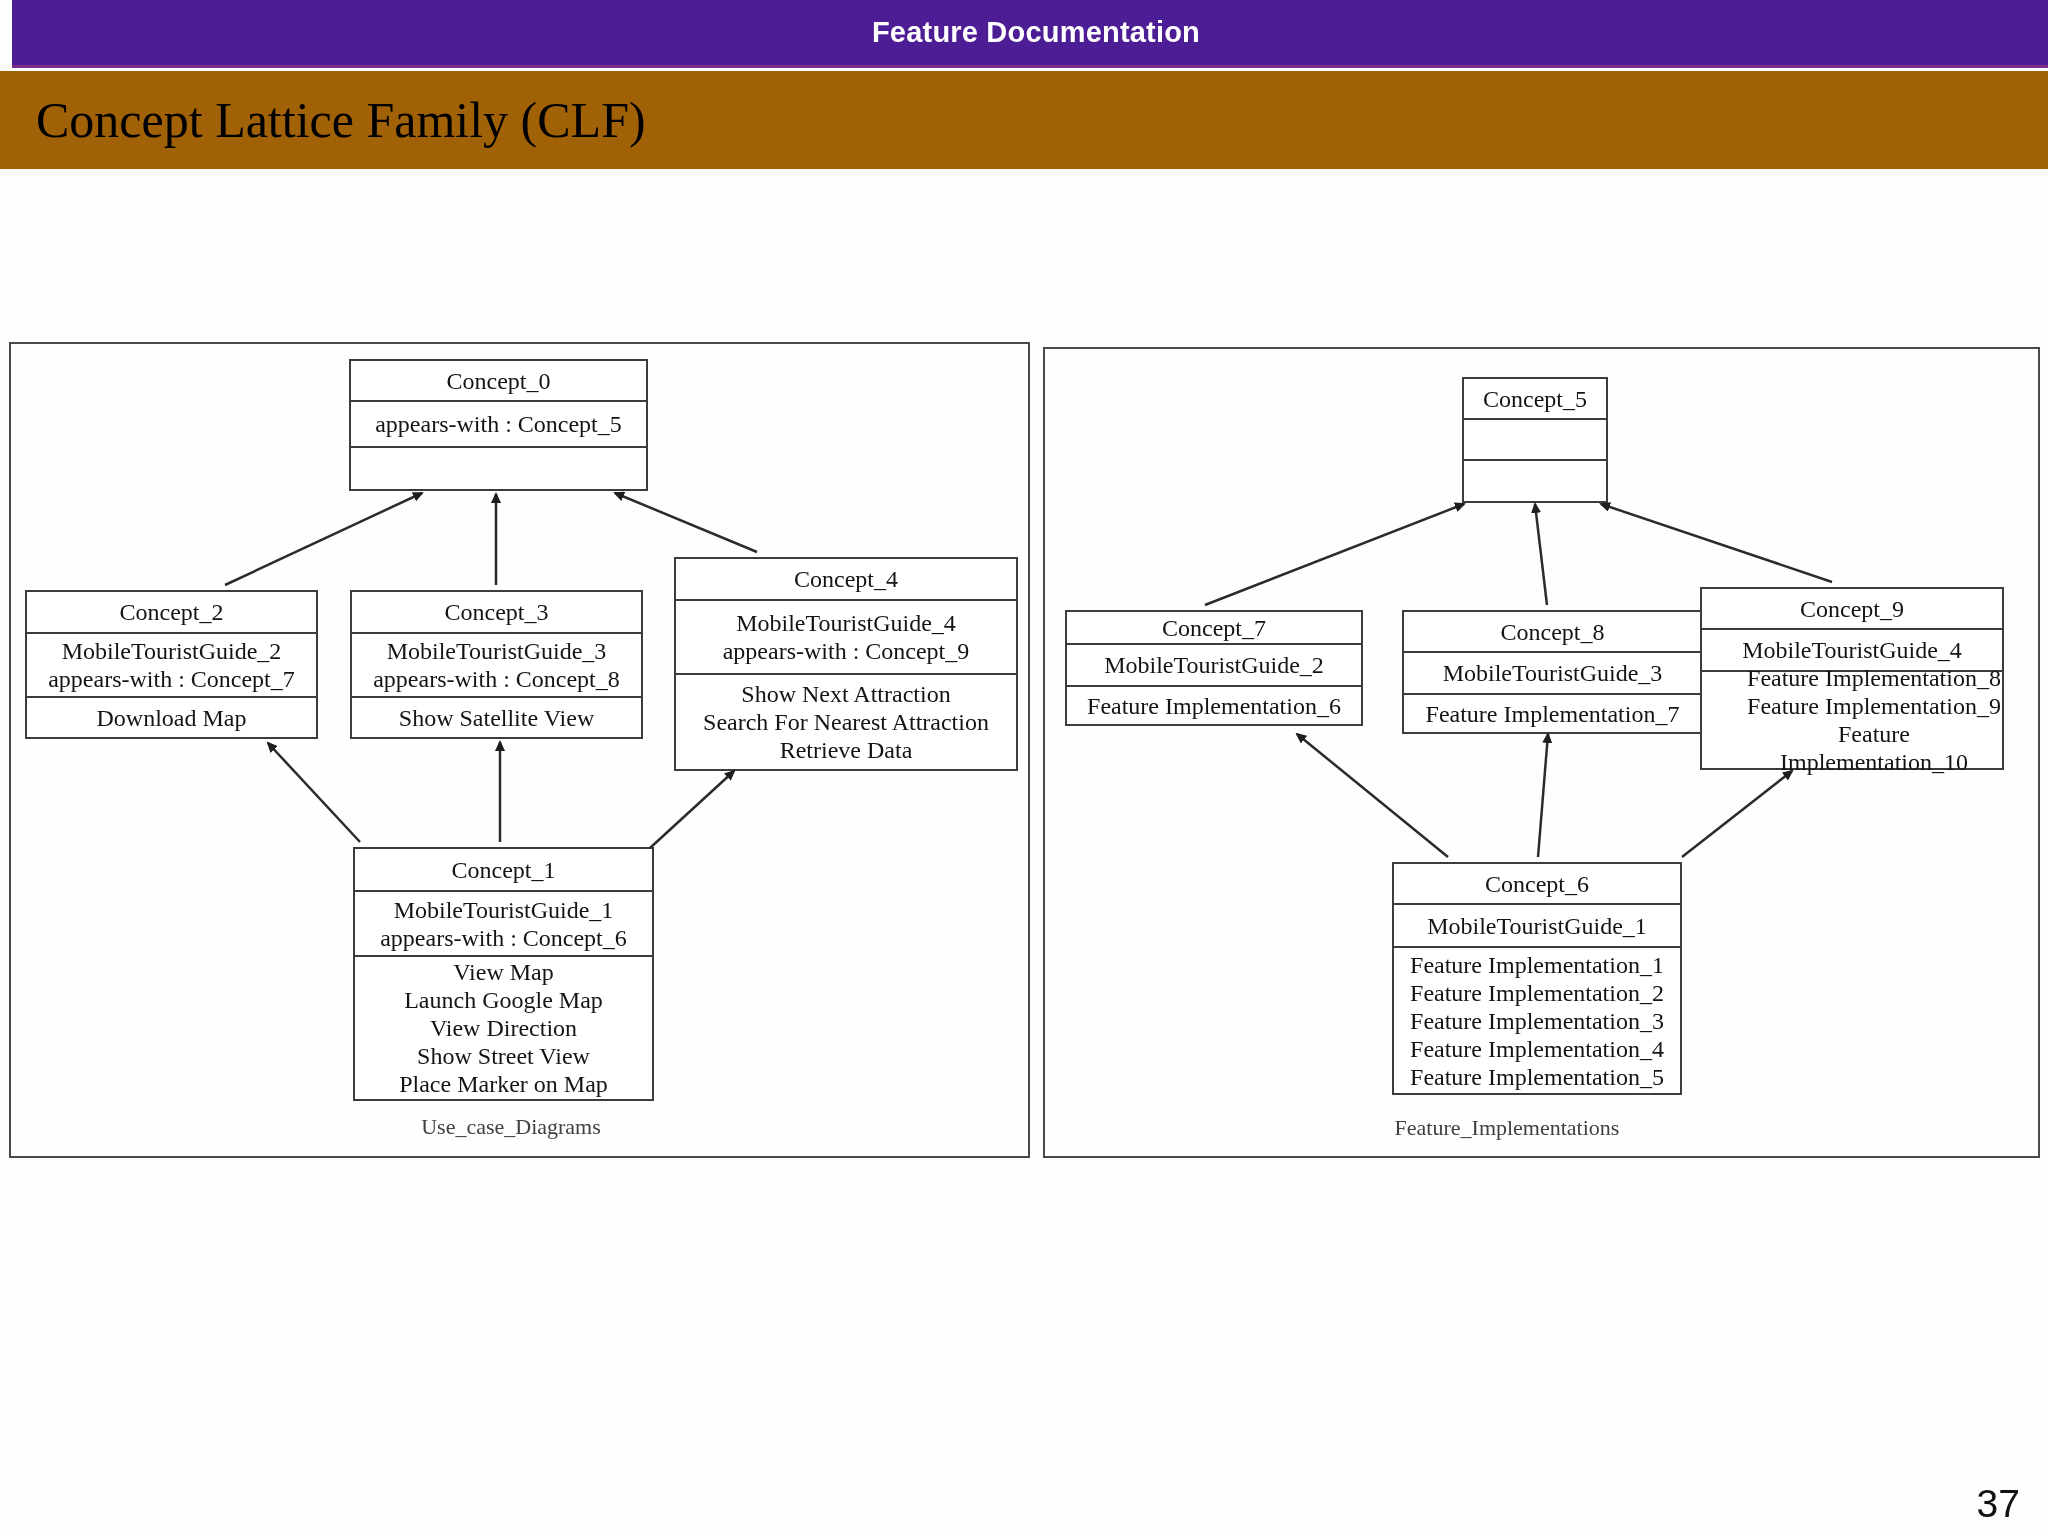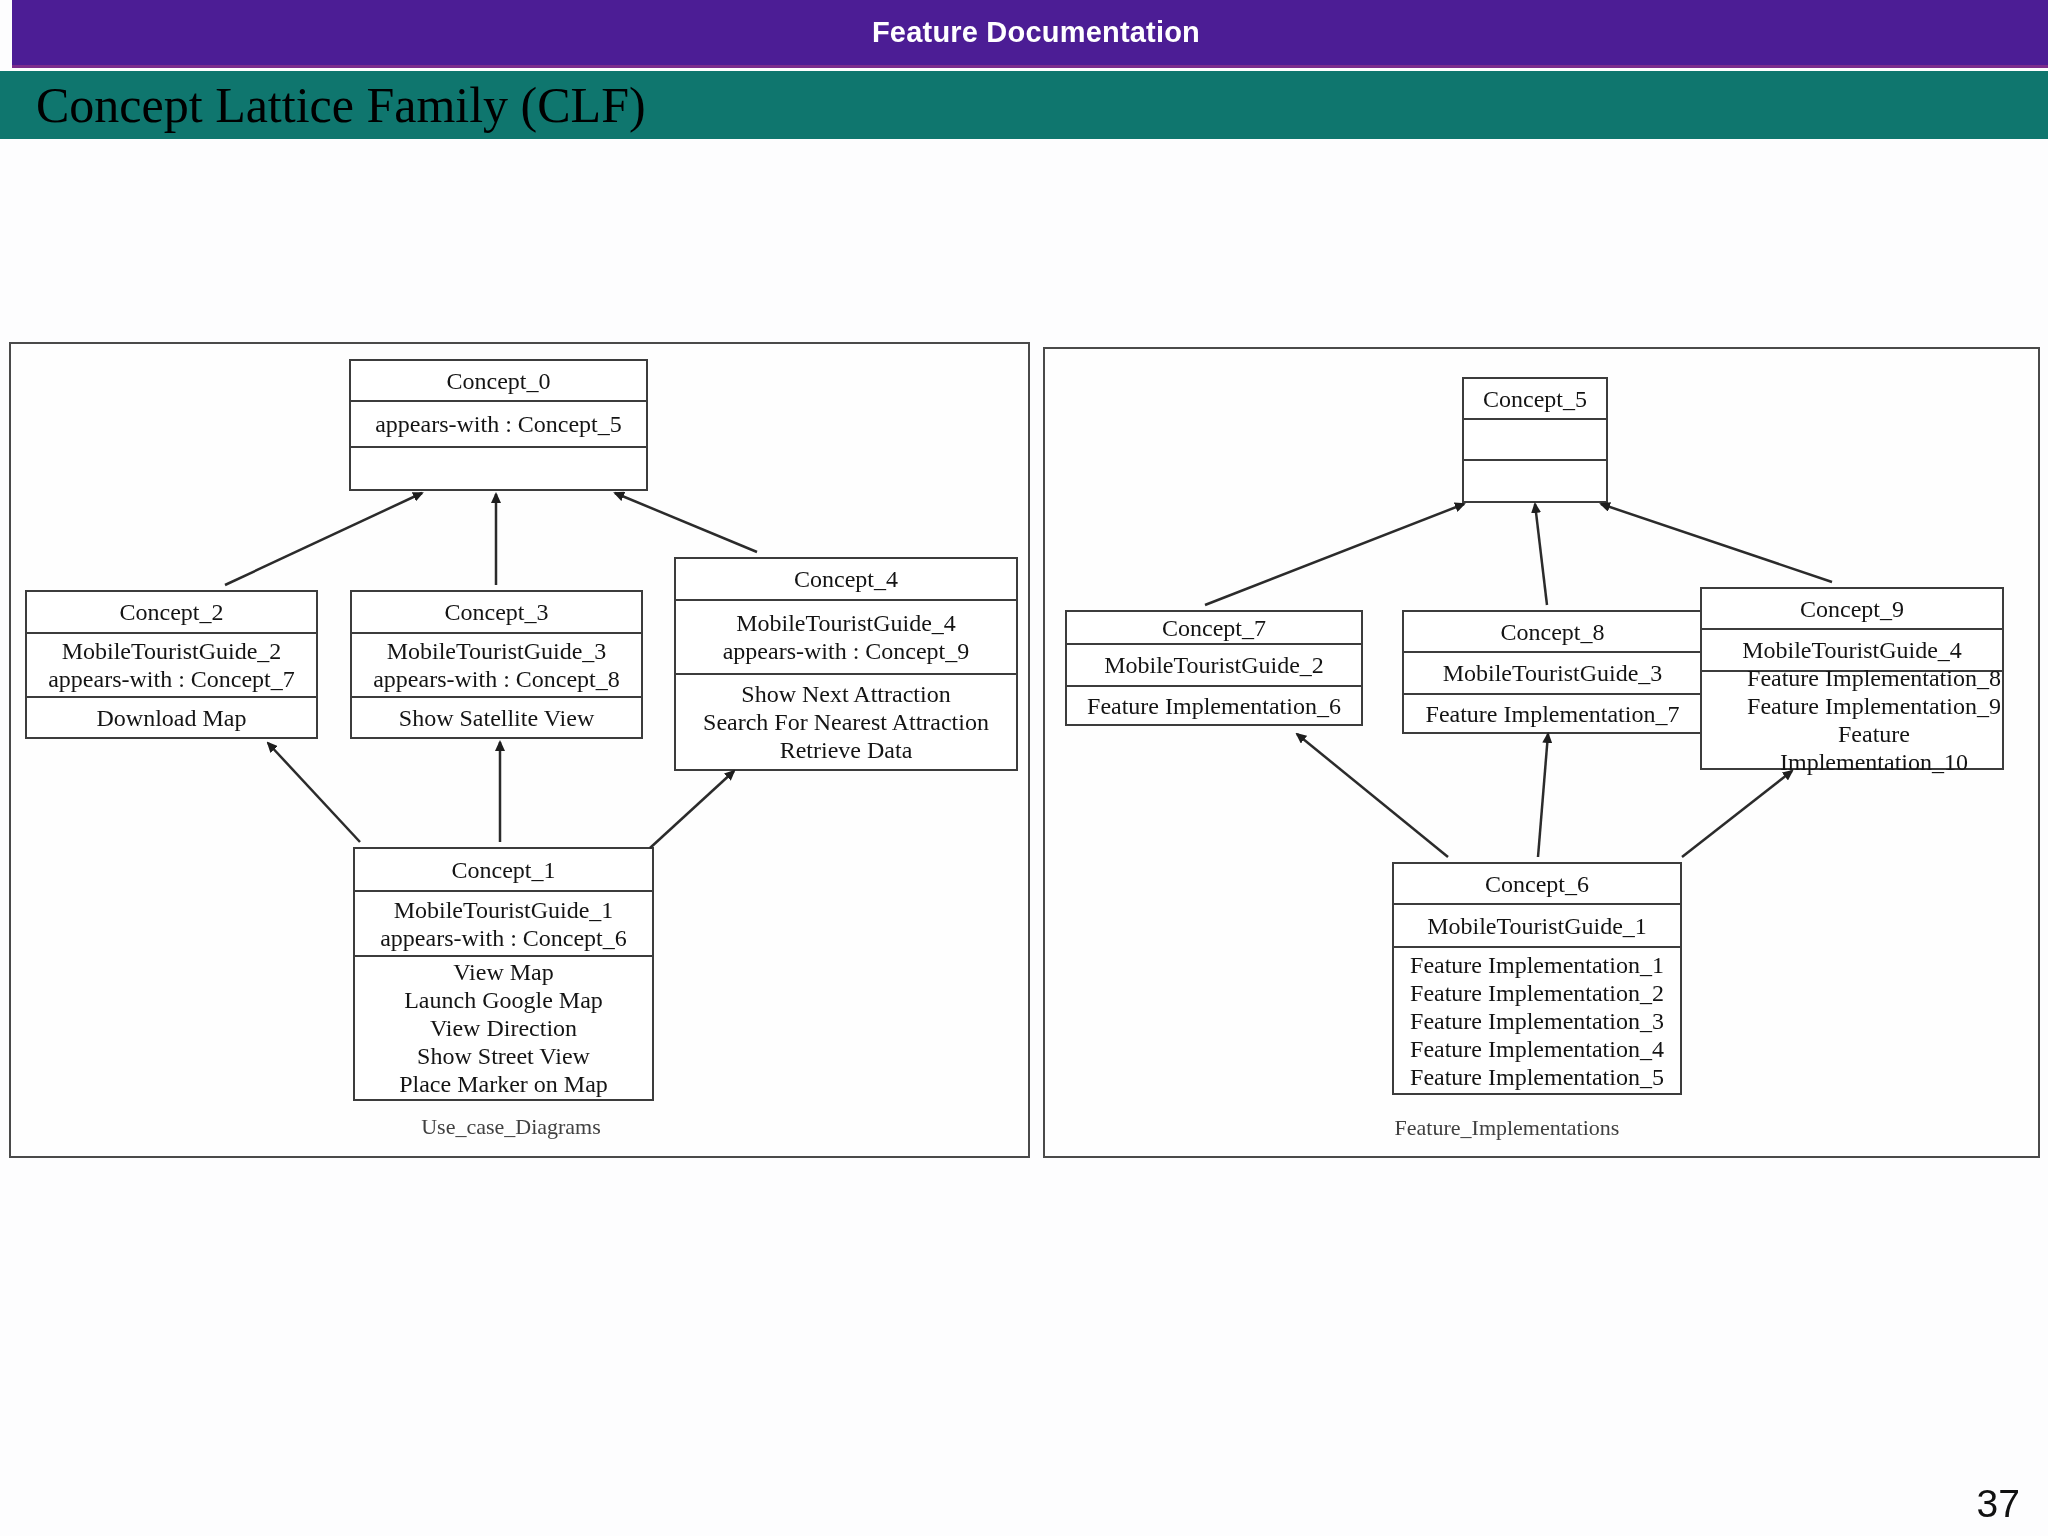--- a/index.html
+++ b/index.html
@@ -14,22 +14,22 @@
   .header-bar {
     position:absolute; left:12px; top:0; width:2048px; height:68px;
     background:#4c1d95; border-bottom:3px solid #7c2c8c;
     display:flex; align-items:center; justify-content:center;
   }
   .header-title {
     color:#ffffff; font-family:"Liberation Sans", sans-serif;
     font-weight:bold; font-size:29px; letter-spacing:0.2px;
   }
   .title-bar {
-    position:absolute; left:0; top:71px; width:2048px; height:68px;
-    background:#0f766e; display:flex; align-items:center;
+    position:absolute; left:0; top:71px; width:2048px; height:98px;
+    background:#a16207; display:flex; align-items:center;
   }
   .slide-title { font-size:50px; color:#000; padding-left:36px; }
   .diagram {
     position:absolute; border:2px solid #4a4a4a; background:#fefefe;
   }
   #diagram-left  { left:9px;    top:342px; width:1021px; height:816px; }
   #diagram-right { left:1043px; top:347px; width:997px;  height:811px; }
   .node {
     position:absolute; border:2px solid #3c3c3c; background:#ffffff;
     text-align:center; font-size:24px; color:#141414; line-height:28px;

